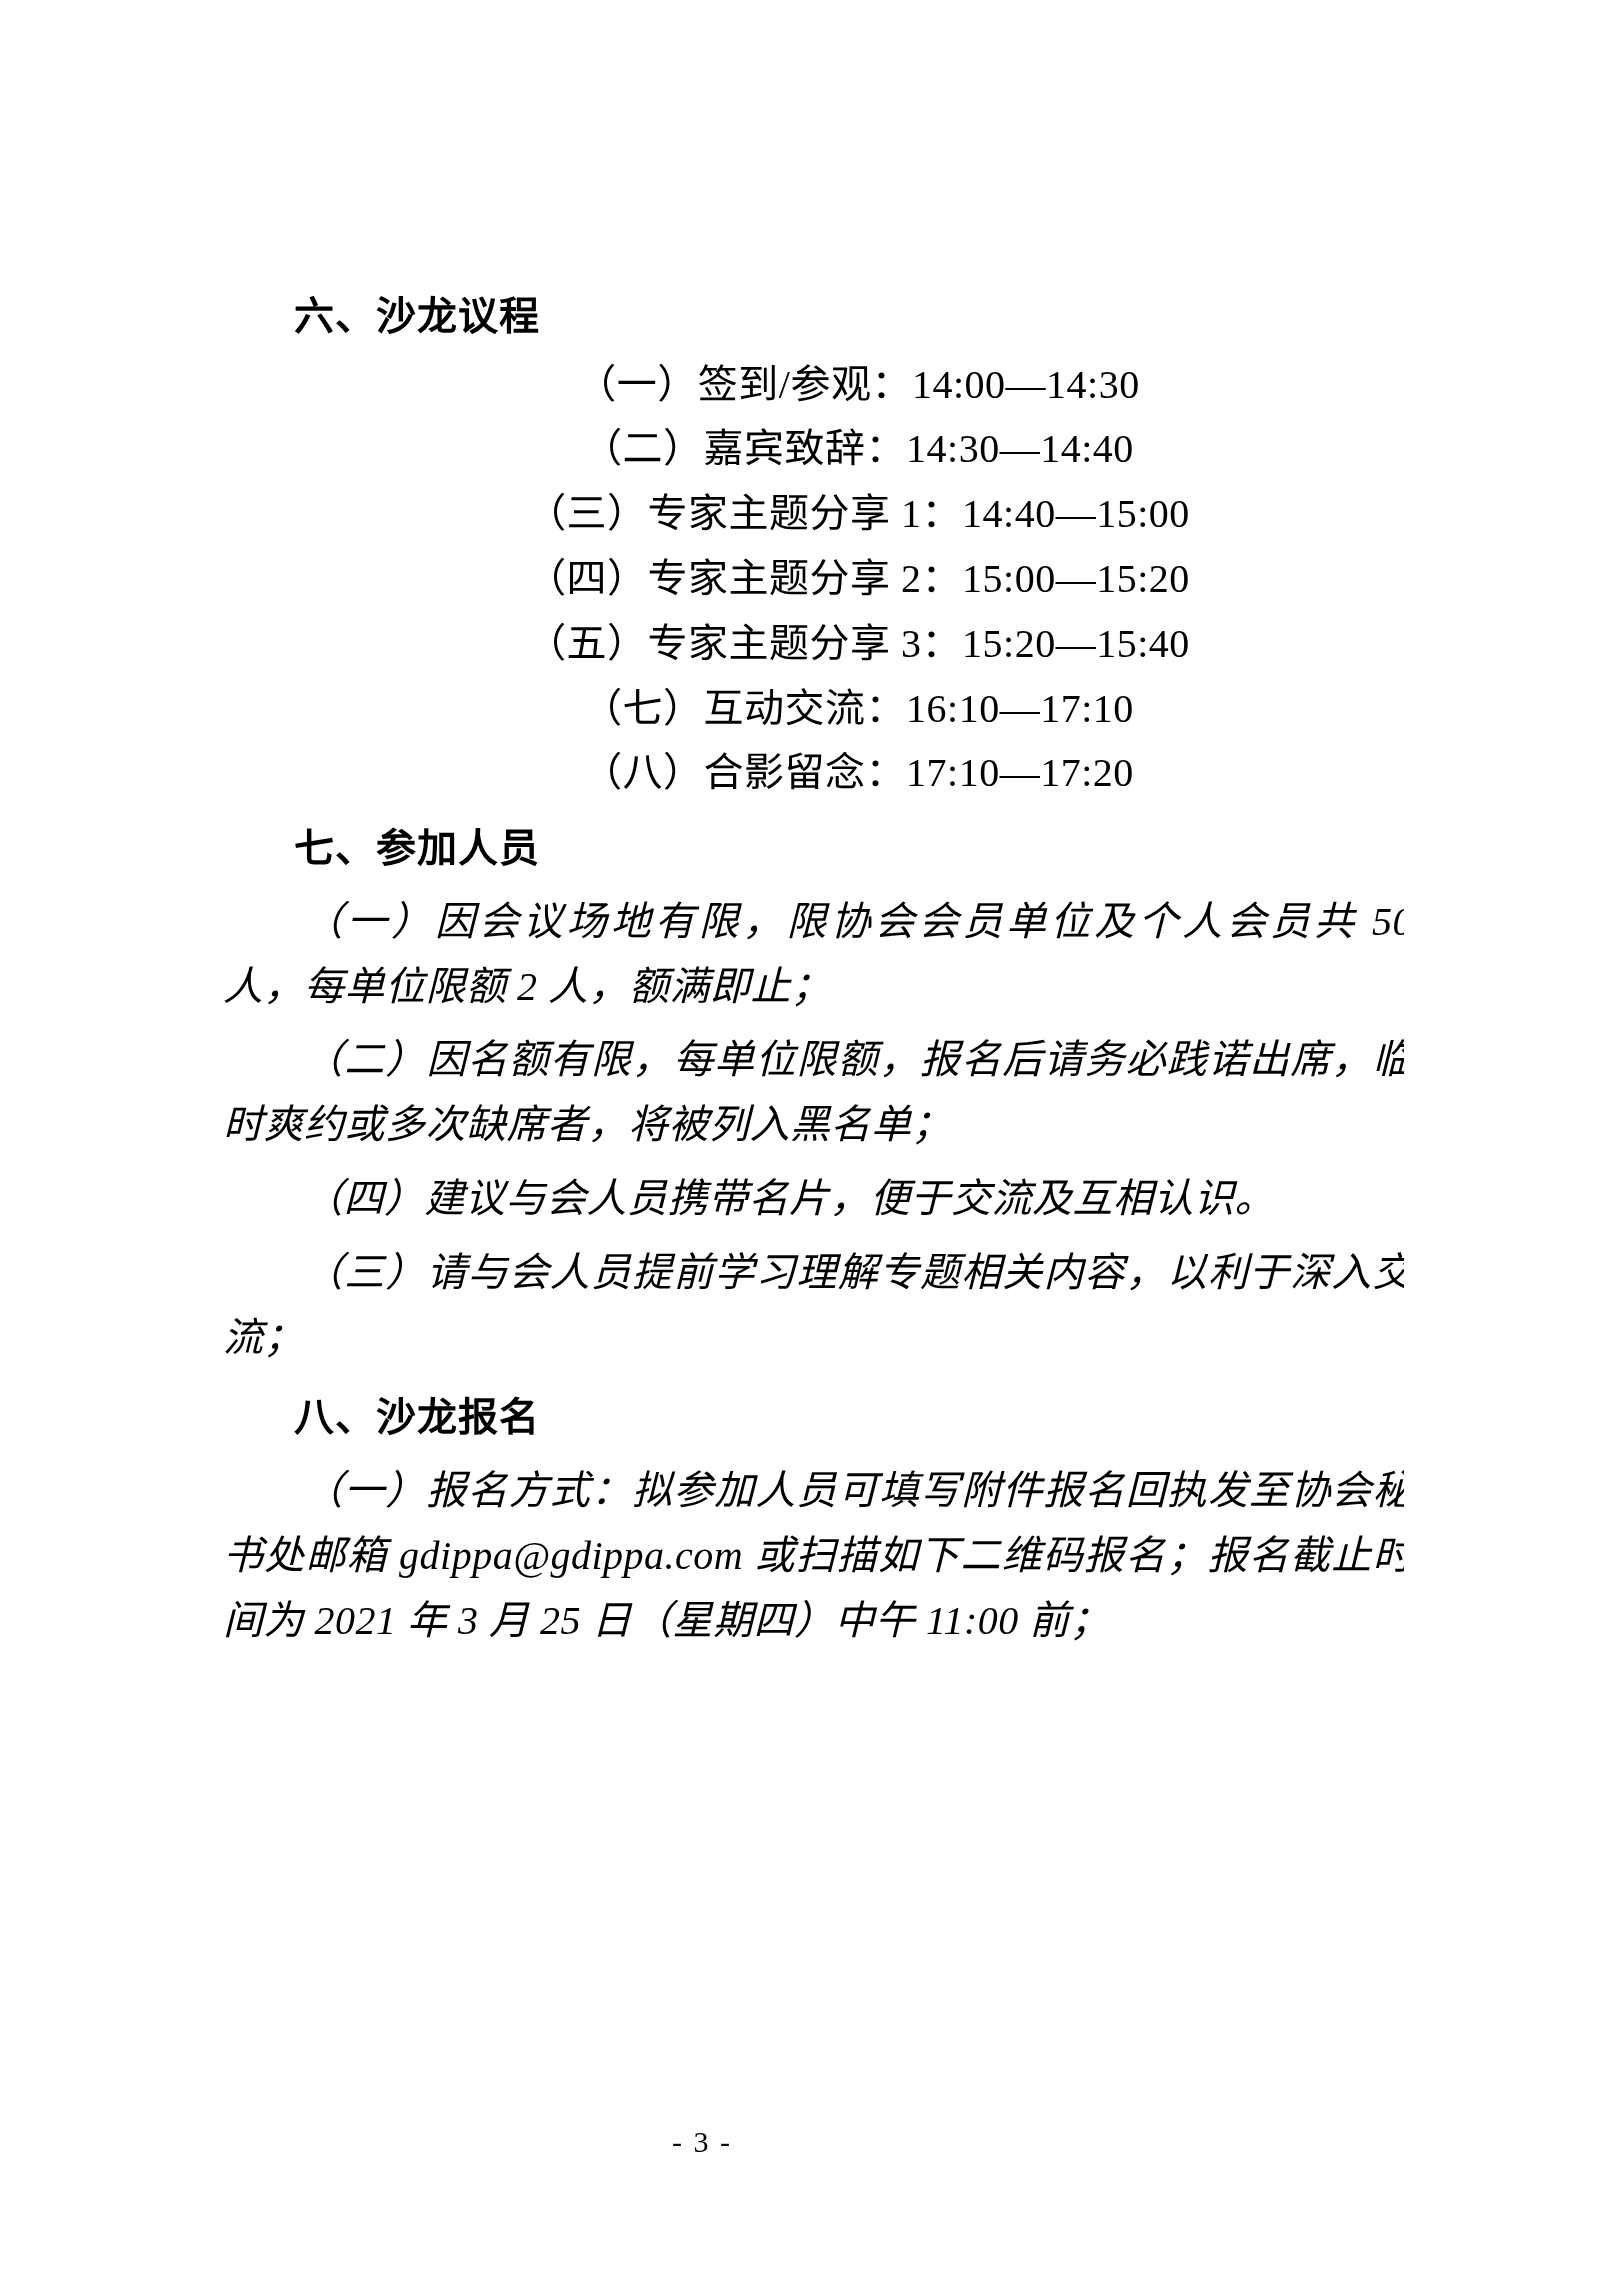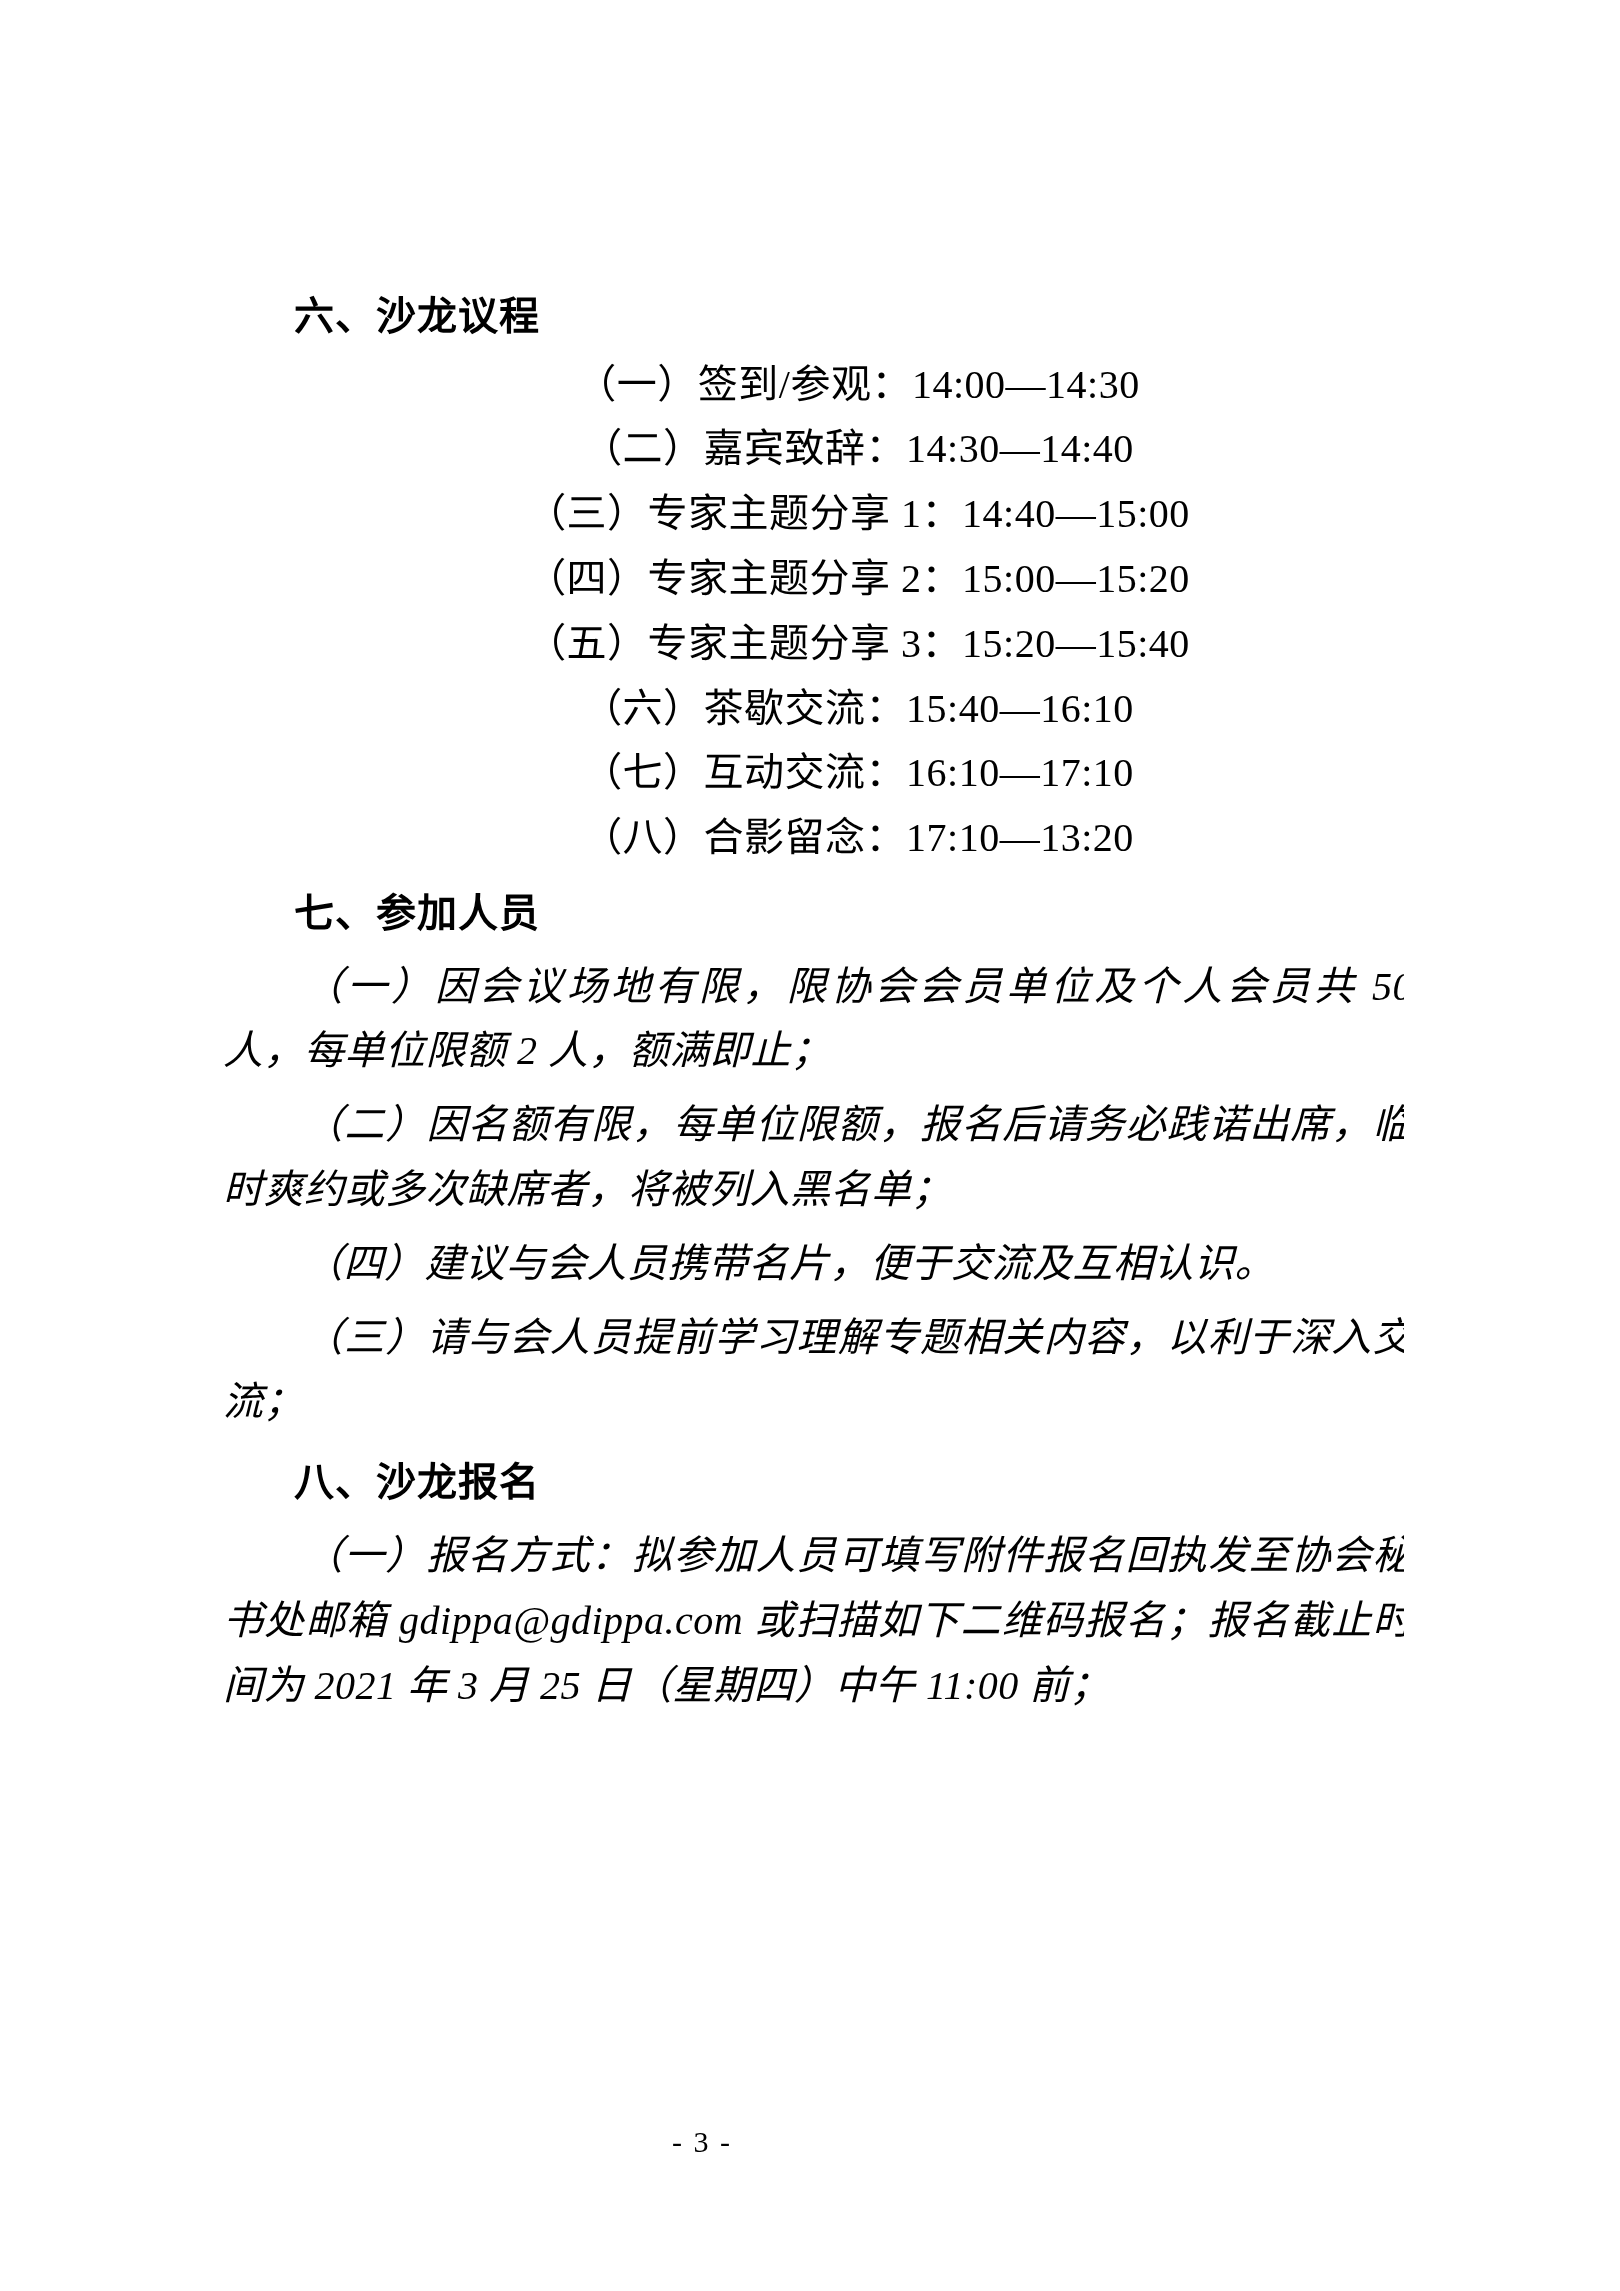--- a/index.html
+++ b/index.html
@@ -71,23 +71,22 @@
 <div class="page">
   <div class="content">
 
     <div class="heading">六、沙龙议程</div>
 
     <div class="agenda-item">（一）签到/参观：14:00—14:30</div>
     <div class="agenda-item">（二）嘉宾致辞：14:30—14:40</div>
     <div class="agenda-item">（三）专家主题分享 1：14:40—15:00</div>
     <div class="agenda-item">（四）专家主题分享 2：15:00—15:20</div>
     <div class="agenda-item">（五）专家主题分享 3：15:20—15:40</div>
-    <div class="agenda-item">（六）茶歇交流：15:40—16:10</div>
     <div class="agenda-item">（七）互动交流：16:10—17:10</div>
-    <div class="agenda-item">（八）合影留念：17:10—13:20</div>
+    <div class="agenda-item">（八）合影留念：17:10—17:20</div>
 
     <div class="gap-mid"></div>
 
     <div class="heading">七、参加人员</div>
 
     <div class="para">（一）因会议场地有限，限协会会员单位及个人会员共 50 人，每单位限额 2 人，额满即止；</div>
     <div class="para">（二）因名额有限，每单位限额，报名后请务必践诺出席，临时爽约或多次缺席者，将被列入黑名单；</div>
     <div class="para">（四）建议与会人员携带名片，便于交流及互相认识。</div>
     <div class="para">（三）请与会人员提前学习理解专题相关内容，以利于深入交流；</div>
 

